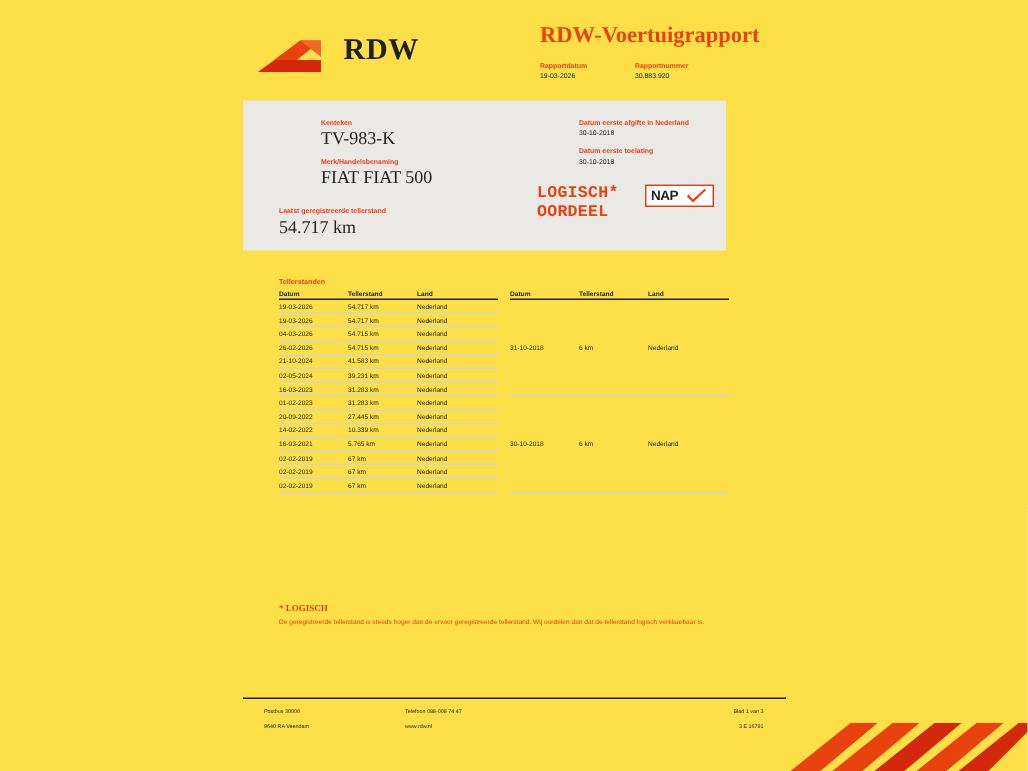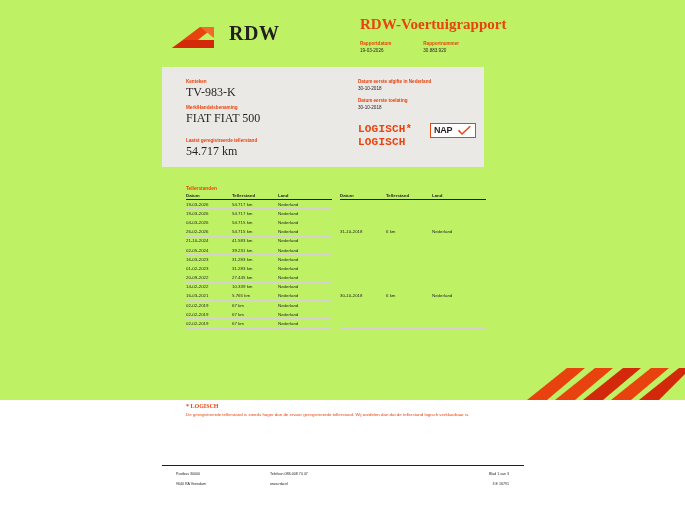--- a/index.html
+++ b/index.html
@@ -11,22 +11,22 @@
     height: 514px;
     background: #ffffff;
     font-family: "Liberation Sans", sans-serif;
     color: #231f20;
     overflow: hidden;
     position: relative;
   }
   .page {
     position: relative;
     width: 685px;
-    height: 400px;
-    background: #bef264;
+    height: 514px;
+    background: #fde047;
   }
 
   
   .header {
     position: absolute;
     left: 162px;
     top: 8px;
     width: 362px;
     height: 52px;
   }
@@ -121,21 +121,21 @@
     font-family: "Liberation Serif", serif;
     color: #231f20;
     line-height: 15px;
     margin-bottom: 1px;
   }
   .gb-value-small {
     font-size: 4.6px;
     color: #231f20;
     line-height: 8px;
   }
-  .gb-block { margin-bottom: 4px; }
+  .gb-block { margin-bottom: 4px; margin-left: 28px; }
   .gb-teller {
     position: absolute;
     left: 24px;
     top: 70px;
     width: 170px;
   }
   .judgement {
     position: absolute;
     left: 196px;
     top: 56px;
@@ -319,21 +319,21 @@
       </div>
     </div>
 
     <div class="gb-teller">
       <div class="gb-label">Laatst geregistreerde tellerstand</div>
       <div class="gb-value-big">54.717 km</div>
     </div>
 
     <div class="judgement">
       <div class="judge-text">LOGISCH*</div>
-      <div class="judge-text">LOGISCH</div>
+      <div class="judge-text">OORDEEL</div>
     </div>
 
     <div class="nap-badge">
       <div class="nap-text">NAP</div>
       <svg class="nap-check" viewBox="0 0 15 10">
         <path d="M1 5 L5 9 L14 0.5 L12.5 0 L5 7 L2 3.5 Z" fill="#e8430f"></path>
       </svg>
     </div>
   </div>
 

